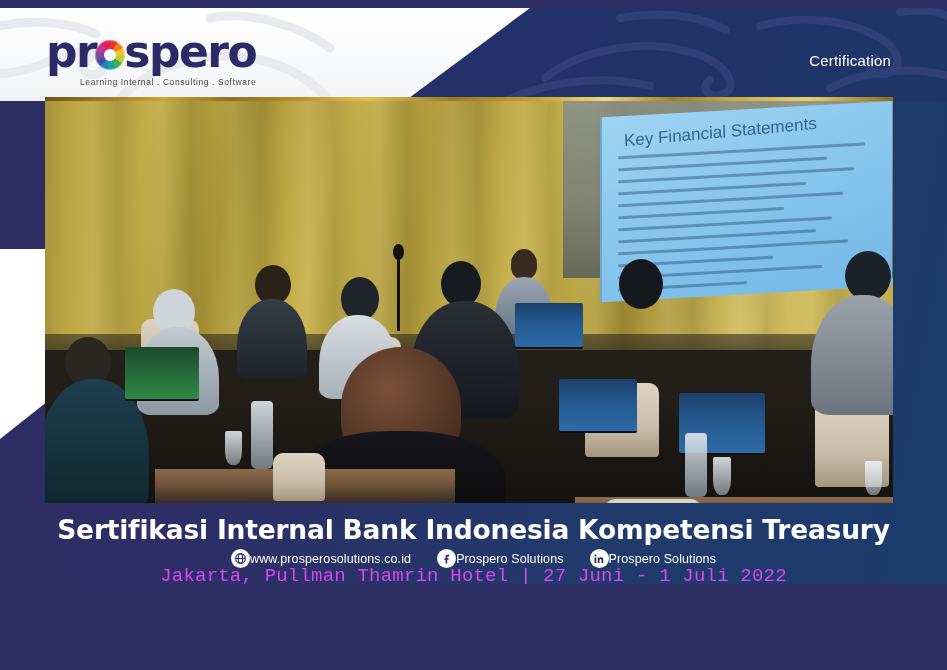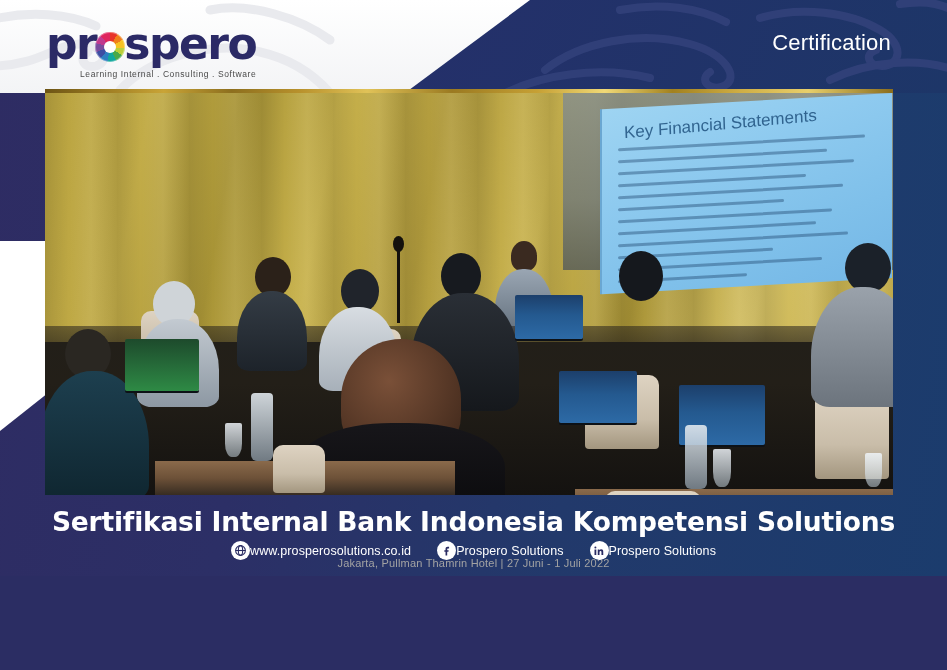--- a/index.html
+++ b/index.html
@@ -2,21 +2,21 @@
 <html><head>
 <meta charset="utf-8">
 <style>
   * { margin:0; padding:0; box-sizing:border-box; }
   html,body{ width:947px; height:670px; overflow:hidden; }
   body{
     font-family:"Liberation Sans", sans-serif;
     background:#2b2d63;
     position:relative;
   }
-  .poster{ position:absolute; inset:0; width:947px; height:576px; overflow:hidden; }
+  .poster{ position:absolute; inset:0; width:947px; height:576px; overflow:hidden;margin-top:8px; }
 
   
   .bg-base{
     position:absolute; inset:0;
     background:linear-gradient(100deg,#2e2c63 0%, #2c2f66 30%, #22396b 62%, #1b3c6d 100%);
   }
   
   .wedge-bl{
     position:absolute; left:0; bottom:145px; width:240px; height:190px;
     background:#ffffff;
@@ -77,22 +77,22 @@
     content:""; position:absolute; left:50%; top:50%;
     width:12px; height:12px; margin:-6px 0 0 -6px;
     background:#ffffff; border-radius:50%;
   }
   .logo-tag{
     font-family:"Liberation Sans", sans-serif;
     font-size:8.5px; color:#4a4a4a; letter-spacing:.6px;
     padding-left:34px; margin-top:1px;
   }
   .header-tag{
-    position:absolute; right:56px; top:30px;
-    color:#ffffff; font-size:22px; letter-spacing:.2px;
+    position:absolute; right:56px; top:44px;
+    color:#ffffff; font-size:15px; letter-spacing:.2px;
   }
 
   
   .gold-rule{
     position:absolute; left:45px; top:89px; width:848px; height:5px;
     background:linear-gradient(90deg,#6c5415 0%, #9d7c22 7%, #c9a437 14%, #8d6f1e 22%,
       #b8912c 30%, #e0c258 38%, #9b7a21 48%, #c6a034 58%, #f0d977 66%,
       #a2811f 74%, #cfae45 82%, #e8cf6b 90%, #8a6d1d 100%);
   }
 
@@ -168,21 +168,21 @@
   
   .titleblock{
     position:absolute; left:0; top:505px; width:947px; text-align:center;
   }
   .title-l1, .title-l2{
     color:#ffffff; font-weight:bold; font-size:26.5px; line-height:34px;
     letter-spacing:-.2px;
     font-family:"DejaVu Sans", sans-serif;
   }
   .subtitle{
-    margin-top:18px; color:#a3a3a3; font-size:11px; letter-spacing:.2px;
+    margin-top:18px; color:#d946ef; font-size:19px; letter-spacing:.2px;font-family:Liberation Mono, monospace;
   }
 
   
   .footer{
     position:absolute; left:0; bottom:16px; width:947px;
     display:flex; justify-content:center; align-items:center; gap:26px;
   }
   .fitem{ display:flex; align-items:center; gap:0; }
   .fitem .flabel{ color:#ffffff; font-size:12.5px; letter-spacing:.1px; }
   .ficon{
@@ -310,21 +310,21 @@
     <div class="bottle" style="left:640px;top:332px;width:22px;height:64px;"></div>
     <div class="glass" style="left:180px;top:330px;width:17px;height:34px;"></div>
     <div class="glass" style="left:668px;top:356px;width:18px;height:38px;"></div>
     <div class="glass" style="left:820px;top:360px;width:17px;height:34px;"></div>
 
     <div class="chair" style="left:560px;top:398px;width:96px;height:70px;"></div>
     <div class="chair" style="left:228px;top:352px;width:52px;height:48px;"></div>
   </div>
 
   <div class="titleblock">
-    <div class="title-l1">Sertifikasi Internal Bank Indonesia Kompetensi Solutions</div>
+    <div class="title-l1">Sertifikasi Internal Bank Indonesia Kompetensi Treasury</div>
     <div class="subtitle">Jakarta, Pullman Thamrin Hotel  |  27 Juni - 1 Juli 2022</div>
   </div>
 
   <div class="footer">
 
     <div class="fitem">
       <span class="ficon">
         <svg width="13" height="13" viewBox="0 0 24 24" fill="none" stroke="#2a2c63" stroke-width="2">
           <circle cx="12" cy="12" r="9"></circle>
             <ellipse cx="12" cy="12" rx="4" ry="9"></ellipse>

